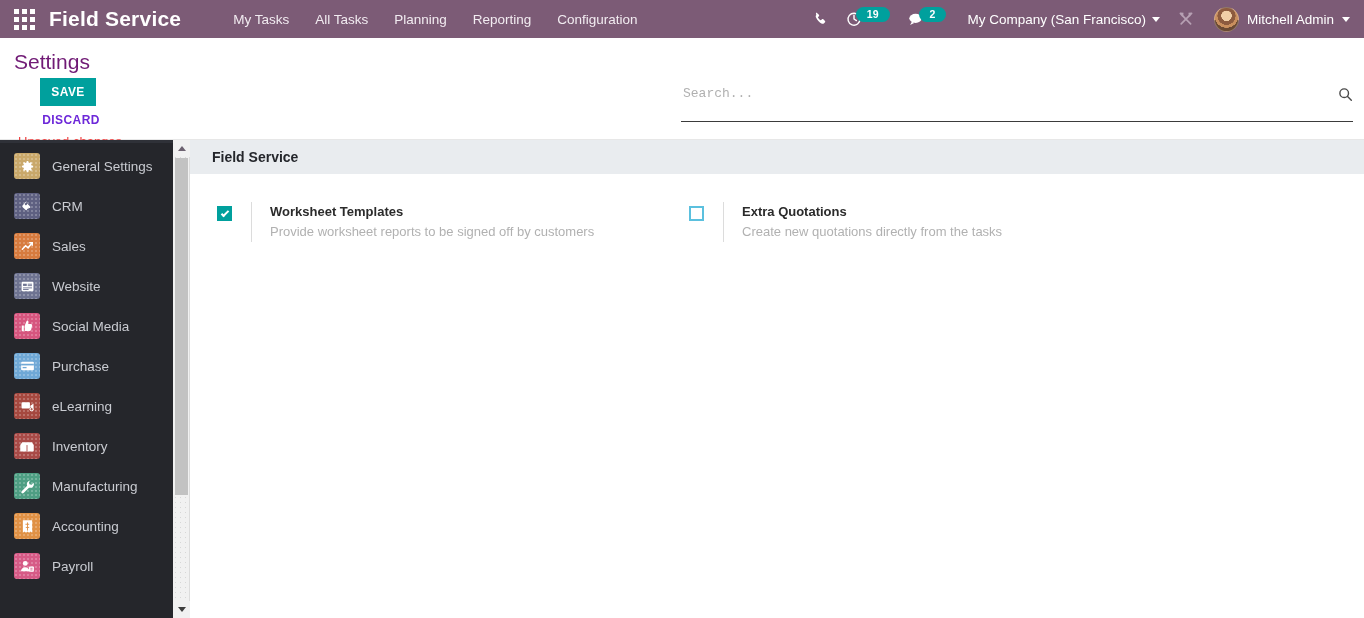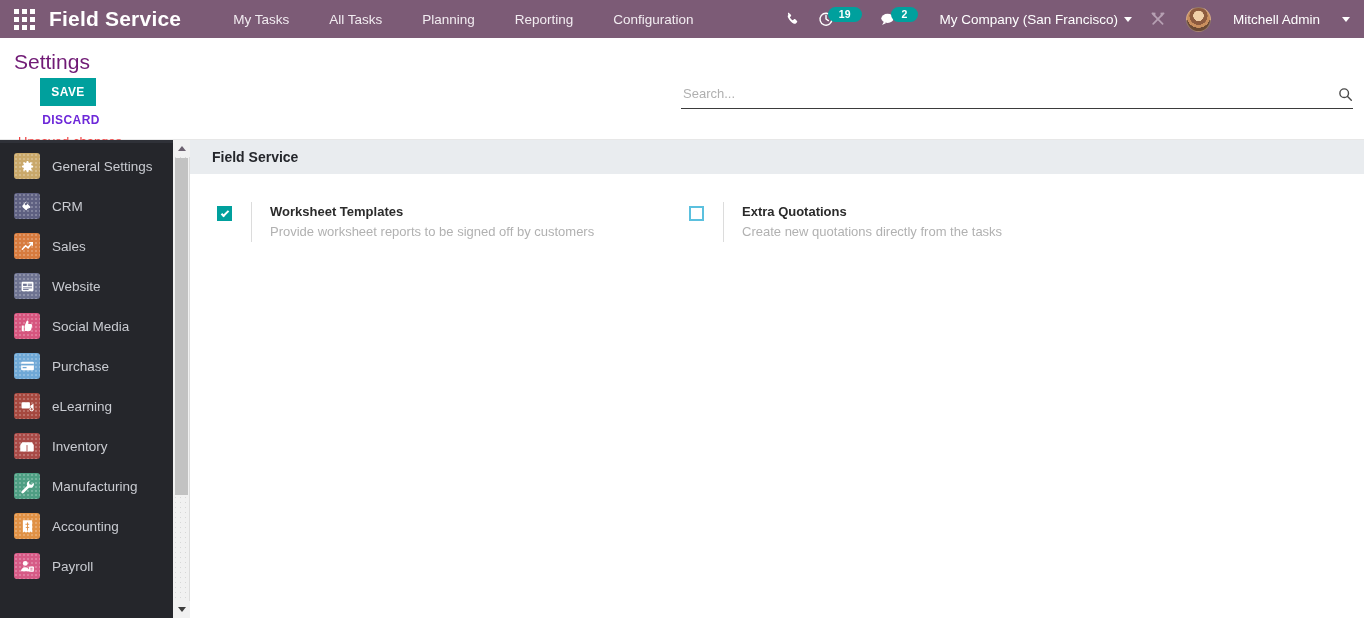--- a/index.html
+++ b/index.html
@@ -26,21 +26,21 @@
     grid-template-rows: repeat(3, 5px);
     gap: 3px;
     justify-content: center; align-content: center;
     cursor: pointer;
   }
   .apps-grid i { background: #fff; display: block; width: 5px; height: 5px; }
   .brand {
     font-size: 21px; font-weight: bold; letter-spacing: .2px;
     color: #fff; margin-right: 40px; white-space: nowrap;
   }
-  .nav-menu { display: flex; align-items: flex-start; gap: 16px; }
+  .nav-menu { display: flex; align-items: flex-start; gap: 2px; }
   .nav-menu .item {
     font-size: 13.5px; color: #f2ecf1; padding: 10px 12px;
     white-space: nowrap; cursor: pointer;
   }
   .nav-right {
     position: absolute; right: 8px; top: 0; height: 38px;
     display: flex; align-items: center;
   }
   .nav-icon {
     position: relative; padding: 0 9px;
@@ -59,21 +59,21 @@
     display: flex; align-items: center; gap: 6px; cursor: pointer;
     white-space: nowrap;
   }
   .caret {
     width: 0; height: 0;
     border-left: 4px solid transparent; border-right: 4px solid transparent;
     border-top: 5px solid #fff; display: inline-block;
   }
   .tools-icon { padding: 0 10px; opacity: .55; cursor: pointer; display:flex; align-items:center;}
   .user-menu {
-    display: flex; align-items: center; gap: 22px;
+    display: flex; align-items: center; gap: 8px;
     padding: 0 6px 0 10px; cursor: pointer; white-space: nowrap;
   }
   .avatar {
     width: 25px; height: 25px; border-radius: 50%;
     background: radial-gradient(circle at 50% 34%, #f0cfa8 0 27%, #8d5b3f 28% 47%, #c98f5e 48% 62%, #6b4a34 63% 100%);
     border: 1px solid rgba(255,255,255,.25);
     overflow: hidden; flex: none;
   }
   .user-name { font-size: 13.5px; color: #fff; }
 
@@ -95,21 +95,21 @@
   .btn-discard {
     background: none; border: none; color: #6d28d9;
     font-size: 12px; font-weight: bold; letter-spacing: .4px;
     padding: 7px 12px; margin-left: 6px; cursor: pointer; font-family: inherit;
   }
   .unsaved { font-size: 13px; color: #ef4444; margin-left: 4px; }
 
   .search-wrap {
     position: absolute; left: 681px; top: 48px; width: 672px;
     border-bottom: 1px solid #3b3b3b;
-    display: flex; align-items: center; padding-bottom: 5px;
+    display: flex; align-items: center; padding-bottom: 18px; font-family: Liberation Mono, monospace;
   }
   .search-input {
     flex: 1; border: none; outline: none; background: transparent;
     font-size: 13px; color: #333; font-family: inherit;
     padding: 0 2px 2px 2px;
   }
   .search-input::placeholder { color: #b0b0b0; }
   .search-icon { color: #4a4a4a; display: flex; align-items: center; cursor: pointer; }
 
   

